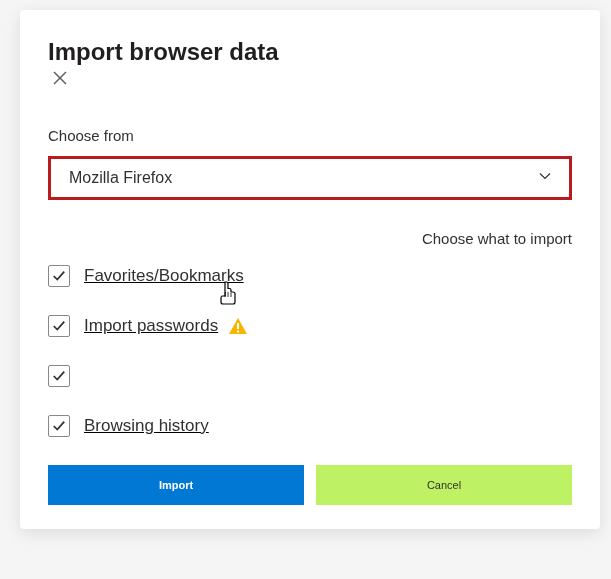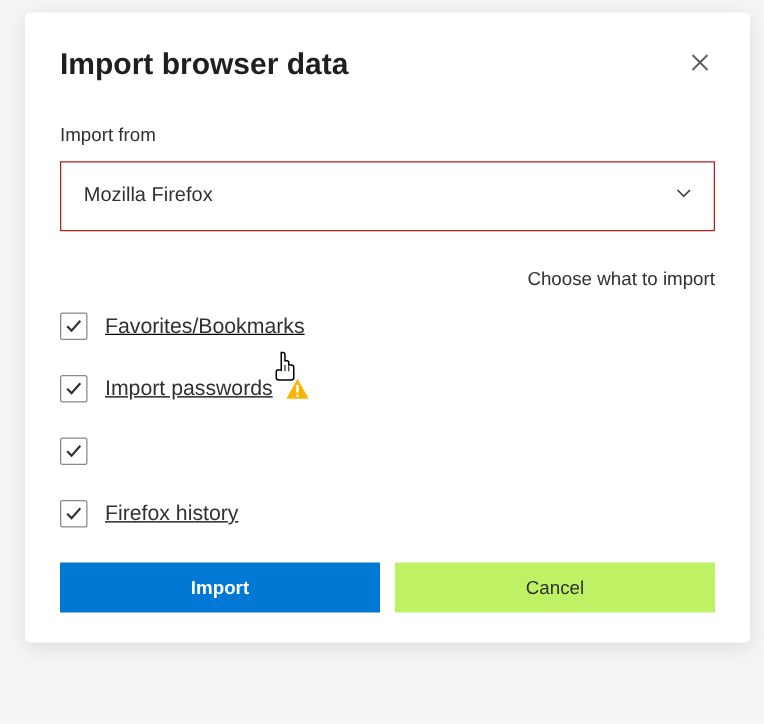--- a/index.html
+++ b/index.html
@@ -17,20 +17,21 @@
       width: 580px;
       background: #fff;
       border-radius: 4px;
       box-shadow: 0 4px 16px rgba(0,0,0,0.1);
       padding: 28px 28px 24px 28px;
     }
     .header {
       display: flex;
       justify-content: space-between;
       align-items: flex-start;
+      flex-direction: column;
     }
     .title {
       font-size: 24px;
       font-weight: 600;
       color: #201f1e;
     }
     .close {
       background: none;
       border: none;
       cursor: pointer;
@@ -40,22 +41,22 @@
     .close svg { width: 16px; height: 16px; }
     .section-label {
       font-size: 15px;
       color: #323130;
       margin-top: 34px;
       margin-bottom: 12px;
     }
     .select-wrap {
       position: relative;
       width: 100%;
-      border: 1px solid #b91c1c;
-      height: 56px;
+      border: 3px solid #b91c1c;
+      height: 44px;
       display: flex;
       align-items: center;
       padding: 0 18px;
       cursor: pointer;
     }
     .select-value {
       font-size: 16px;
       color: #323130;
     }
     .chevron {
@@ -100,21 +101,21 @@
       display: inline-flex;
     }
     .buttons {
       display: flex;
       gap: 12px;
       margin-top: 20px;
     }
     .btn {
       flex: 1;
       height: 40px;
-      font-size: 15px;
+      font-size: 11px;
       border: none;
       cursor: pointer;
       font-family: inherit;
     }
     .btn-primary {
       background: #0078d4;
       color: #fff;
       font-weight: 600;
     }
     .btn-secondary {
@@ -138,21 +139,21 @@
     <button class="close">
       <span>
         <svg viewBox="0 0 16 16" stroke="currentColor" stroke-width="1.5" fill="none">
           <line x1="2" y1="2" x2="14" y2="14"></line>
           <line x1="14" y1="2" x2="2" y2="14"></line>
         </svg>
       </span>
     </button>
   </div>
 
-  <div class="section-label">Import from</div>
+  <div class="section-label">Choose from</div>
 
   <div class="select-wrap">
     <span class="select-value">Mozilla Firefox</span>
     <span class="chevron">
       <svg width="16" height="16" viewBox="0 0 16 16" fill="none" stroke="#323130" stroke-width="1.2">
         <polyline points="3,5.5 8,10.5 13,5.5"></polyline>
       </svg>
     </span>
   </div>
 
@@ -190,21 +191,21 @@
         </svg>
     </div>
   </div>
 
   <div class="checkbox-row">
     <div class="checkbox checked">
       <svg viewBox="0 0 16 16" fill="none" stroke="#323130" stroke-width="2">
           <polyline points="2,8 6,12 14,3"></polyline>
         </svg>
     </div>
-    <span class="checkbox-label">Firefox history</span>
+    <span class="checkbox-label">Browsing history</span>
   </div>
 
   <div class="buttons">
     <button class="btn btn-primary">Import</button>
     <button class="btn btn-secondary">Cancel</button>
   </div>
 </div>
 
 <div class="cursor">
   <svg width="22" height="26" viewBox="0 0 22 26">

